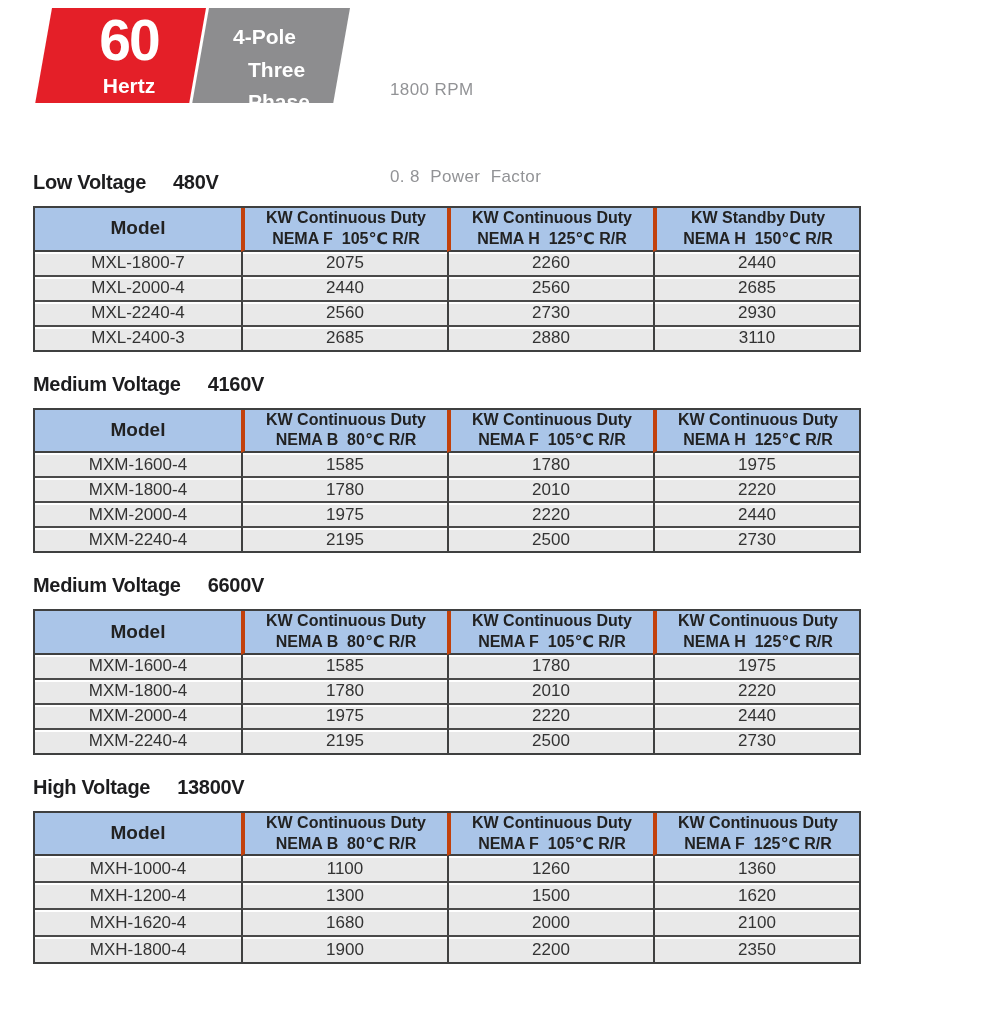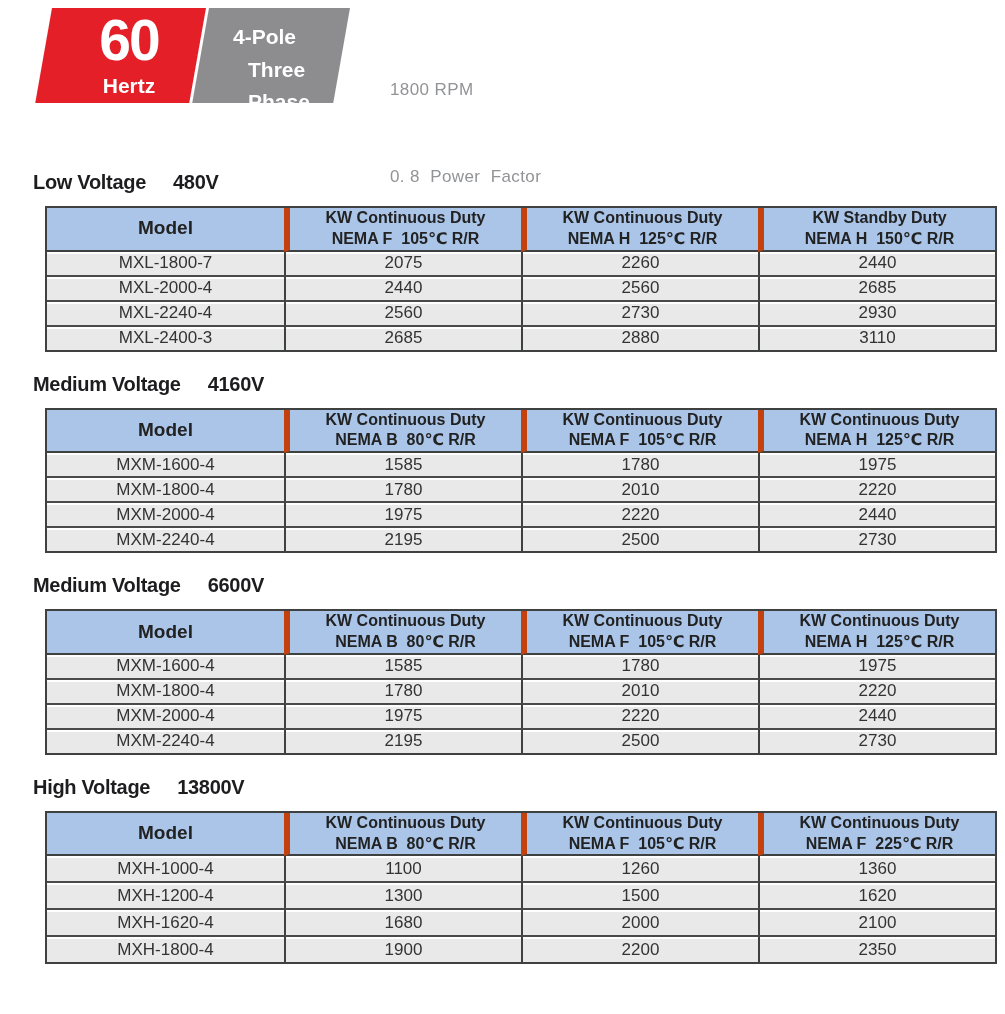--- a/index.html
+++ b/index.html
@@ -64,32 +64,32 @@
   }
   .table-section { margin-bottom: 20px; }
   .section-title {
     font-size: 20px; line-height: 24px; font-weight: 700;
     color: #1d1d1f; letter-spacing: -0.3px;
     margin-bottom: 12px;
   }
   .title-voltage { margin-left: 27px; }
 
   table.spec-table {
-    width: 952px;
-    margin-left: 12px;
+    width: 828px;
+    margin-left: 0;
     border-collapse: separate;
     border-spacing: 0;
     border: 2px solid #3f4040;
     table-layout: fixed;
     background: #86efac;
   }
   .spec-table th {
     background: #aac5e8;
     height: 43px;
-    border-left: 6px solid #c2410c;
+    border-left: 4px solid #c2410c;
     border-bottom: 2px solid #3f4040;
     color: #222222;
     font-weight: 700;
     text-align: center;
     vertical-align: middle;
   }
   .spec-table th:first-child { border-left: none; }
   .th-line1, .th-line2 { font-size: 16px; line-height: 1.3; white-space: pre; }
   .spec-table th.single .th-line1 { font-size: 19px; }
 
@@ -298,21 +298,21 @@
               <th>
                 <div class="th-line1">KW Continuous Duty</div>
                 <div class="th-line2">NEMA B  80℃ R/R</div>
               </th>
               <th>
                 <div class="th-line1">KW Continuous Duty</div>
                 <div class="th-line2">NEMA F  105℃ R/R</div>
               </th>
               <th>
                 <div class="th-line1">KW Continuous Duty</div>
-                <div class="th-line2">NEMA F  225℃ R/R</div>
+                <div class="th-line2">NEMA F  125℃ R/R</div>
               </th>
             </tr>
           </thead>
           <tbody>
             <tr>
               <td class="model-cell">MXH-1000-4</td>
               <td class="value-cell">1100</td>
               <td class="value-cell">1260</td>
               <td class="value-cell">1360</td>
             </tr>

